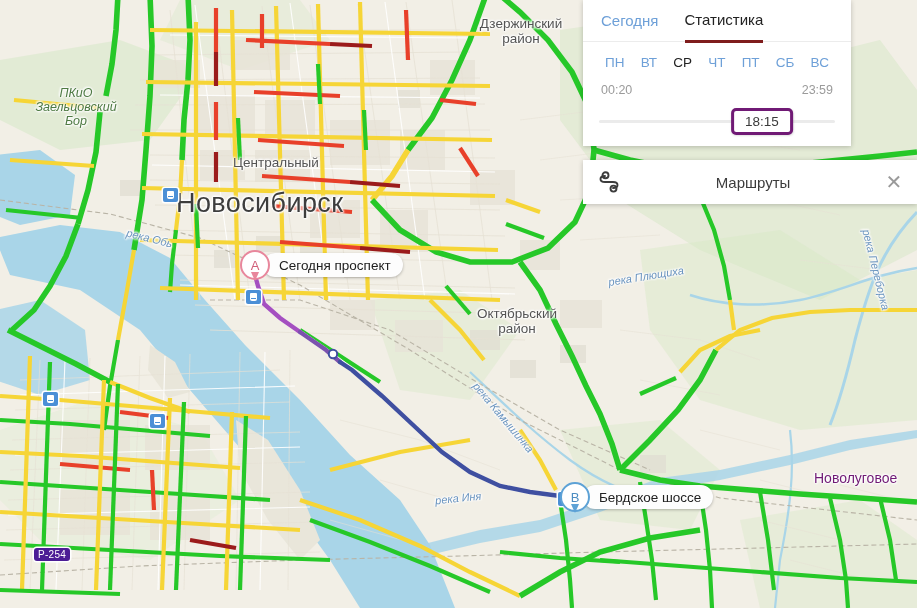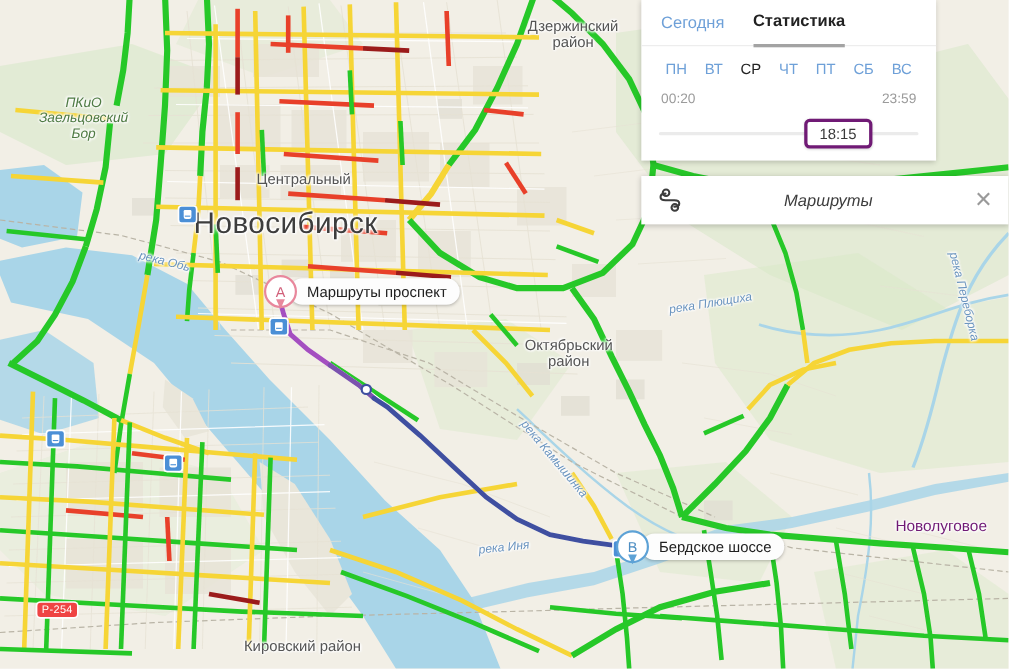--- a/index.html
+++ b/index.html
@@ -16,21 +16,21 @@
   .lbl-district{font-size:13.5px;color:#545454;text-align:center;line-height:15px;}
   .lbl-town{font-size:14px;color:#701a75;margin-left:28px;}
   .lbl-park{font-size:12.5px;color:#4e7a43;font-style:italic;text-align:center;line-height:14px;}
   .lbl-river{font-size:11px;color:#6a94bf;font-style:italic;}
 
   
   .badge-rail{position:absolute;width:15px;height:14px;background:#4b8fd6;border-radius:2px;
      box-shadow:0 0 0 1.5px #fff;display:flex;align-items:center;justify-content:center;}
   .badge-rail i{display:block;width:7px;height:8px;background:#fff;border-radius:1px 1px 2px 2px;position:relative;}
   .badge-rail i:after{content:"";position:absolute;left:1px;top:4.5px;width:5px;height:1.2px;background:#4b8fd6;}
-  .shield{position:absolute;background:#ef4444;color:#fff;font-size:10px;border-radius:3px;
+  .shield{position:absolute;background:#4c1d95;color:#fff;font-size:10px;border-radius:3px;
      padding:1px 4px;box-shadow:0 0 0 1.5px #fff;letter-spacing:.3px;}
 
   
   .marker{position:absolute;display:flex;align-items:center;}
   .pin{position:relative;width:26px;height:26px;border-radius:50%;background:#fff;
      display:flex;align-items:center;justify-content:center;font-size:13px;z-index:3;}
   .pin:after{content:"";position:absolute;left:50%;top:20px;margin-left:-4.5px;
      width:0;height:0;border-left:4.5px solid transparent;border-right:4.5px solid transparent;border-top:9px solid #fff;}
   .pin-a{border:2px solid #e8879c;color:#d1607a;}
   .pin-a:after{border-top-color:#e8879c;}
@@ -38,35 +38,35 @@
   .pin-b:after{border-top-color:#5da2d6;}
   .mlabel{margin-left:-7px;background:#fdfdfd;border-radius:13px;height:24px;display:flex;align-items:center;
      padding:0 12px 0 16px;font-size:13.5px;color:#212121;box-shadow:0 1px 3px rgba(0,0,0,.26);}
 
   
   #stats{position:absolute;left:583px;top:0;width:268px;height:146px;background:#fff;
      box-shadow:0 1px 5px rgba(0,0,0,.22);}
   .tabs{display:flex;height:41px;align-items:center;padding:0 0 0 18px;gap:26px;
      border-bottom:1px solid #ececec;}
   .tab{font-size:15px;color:#6ea0d8;cursor:pointer;height:41px;line-height:41px;}
-  .tab.active{color:#222;border-bottom:3px solid #a3a3a3;font-weight:bold;}
+  .tab.active{color:#222;border-bottom:3px solid #7f1d1d;}
   .days{display:flex;justify-content:space-between;padding:13px 22px 0 22px;}
   .day{font-size:13.5px;color:#6ea0d8;cursor:pointer;}
   .day.active{color:#222;}
   .times{display:flex;justify-content:space-between;padding:13px 18px 0 18px;
      font-size:12.5px;color:#9b9b9b;}
   .sliderwrap{position:relative;margin:11px 16px 0 16px;height:26px;}
   .track{position:absolute;top:12px;left:0;right:0;height:3px;background:#ebebeb;border-radius:2px;}
   .handle{position:absolute;top:0;left:69%;transform:translateX(-50%);background:#fff;
      border:3px solid #701a75;border-radius:5px;font-size:13.5px;color:#3a3a3a;
      padding:3px 11px;box-shadow:0 1px 2px rgba(0,0,0,.12);}
 
   
   #routesbar{position:absolute;left:583px;top:160px;width:334px;height:44px;background:#fff;
-     box-shadow:0 1px 5px rgba(0,0,0,.22);display:flex;align-items:center;font-style:italic;}
+     box-shadow:0 1px 5px rgba(0,0,0,.22);display:flex;align-items:center;}
   #routesbar .ricon{width:52px;display:flex;align-items:center;justify-content:center;}
   #routesbar .rtitle{flex:1;text-align:center;font-size:15px;color:#3c3c3c;}
   #routesbar .rclose{width:46px;display:flex;align-items:center;justify-content:center;
      font-size:20px;color:#9a9a9a;cursor:pointer;line-height:1;}
 </style>
 </head>
 <body>
 
 <div id="app">
 
@@ -313,23 +313,20 @@
 
     <div class="maplabel lbl-city" style="left:176px;top:188px;">
       <span>Новосибирск</span>
     </div>
 
     <div class="maplabel lbl-district" style="left:462px;top:306px;width:110px;">
       <div>Октябрьский</div>
       <div>район</div>
     </div>
 
-    <div class="maplabel lbl-district" style="left:200px;top:580px;width:150px;">
-      <div>Кировский район</div>
-    </div>
 
     <div class="maplabel lbl-town" style="left:786px;top:470px;">
       <span>Новолуговое</span>
     </div>
 
     <div class="maplabel lbl-river" style="left:126px;top:232px;transform:rotate(14deg);">
       <span>река Обь</span>
     </div>
     <div class="maplabel lbl-river" style="left:608px;top:270px;transform:rotate(-9deg);">
       <span>река Плющиха</span>
@@ -361,21 +358,21 @@
       </div>
 
     <div class="shield" style="left:34px;top:548px;">
       <span>Р-254</span>
     </div>
 
     <div class="marker" style="left:240px;top:250px;">
       <div class="pin pin-a">
         <span>A</span>
       </div>
-      <div class="mlabel">Маршруты проспект</div>
+      <div class="mlabel">Сегодня проспект</div>
     </div>
 
     <div class="marker" style="left:560px;top:482px;">
       <div class="pin pin-b">
         <span>B</span>
       </div>
       <div class="mlabel">Бердское шоссе</div>
     </div>
   </div>
 

